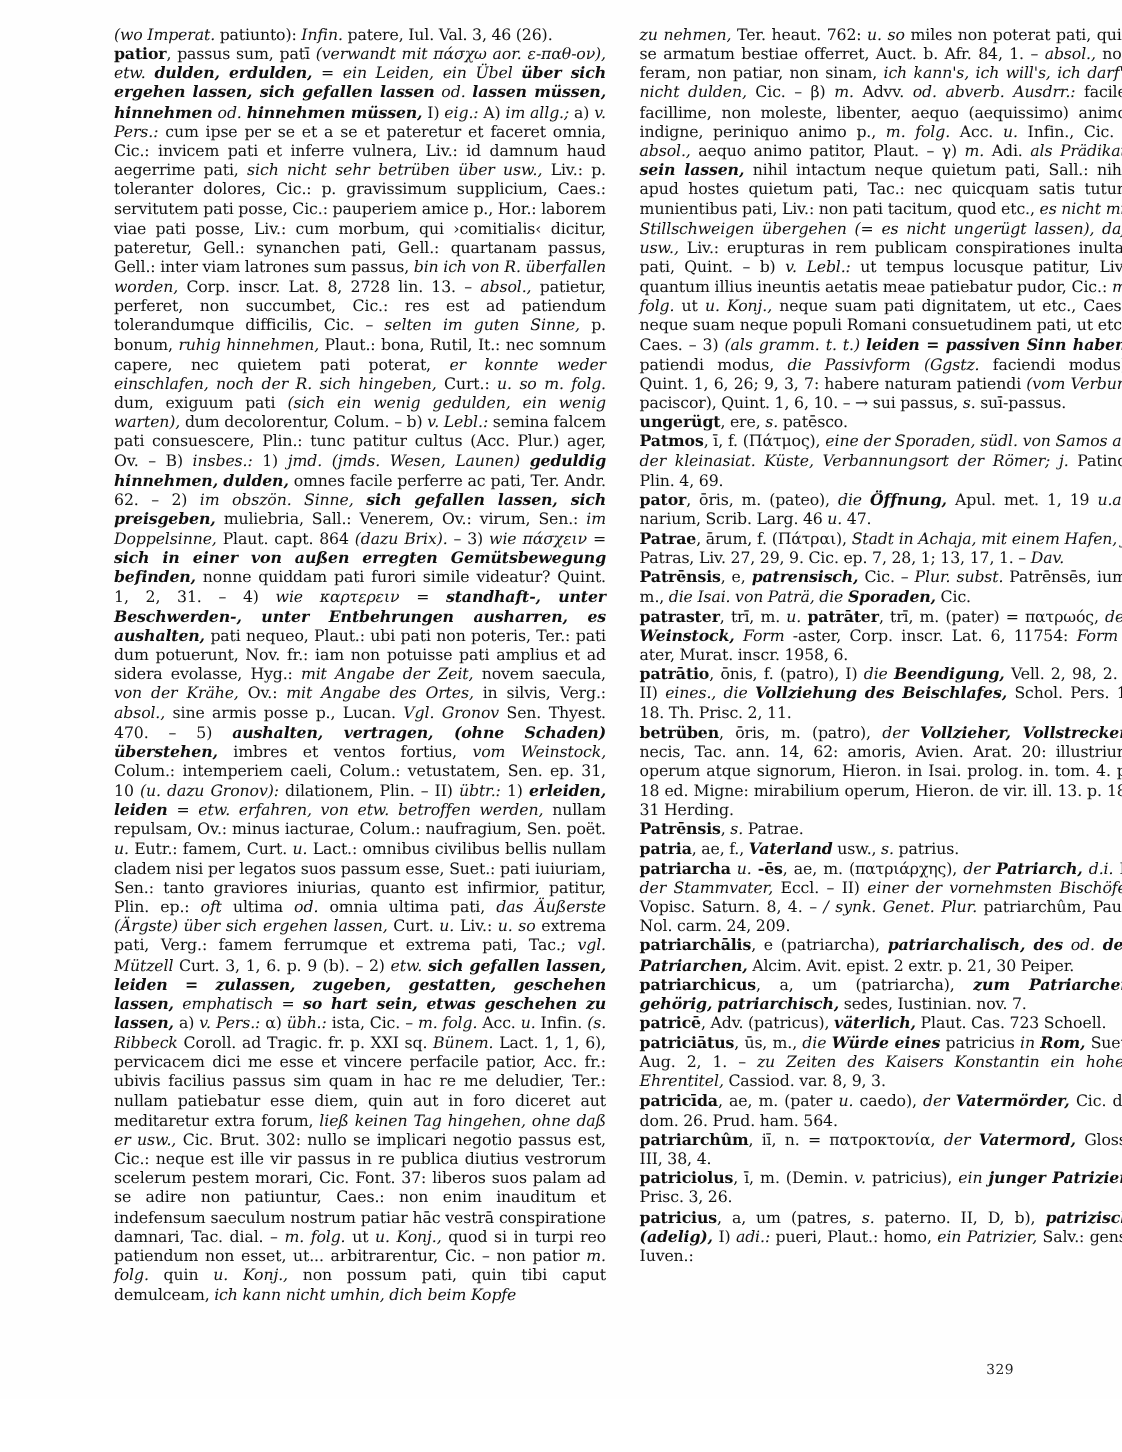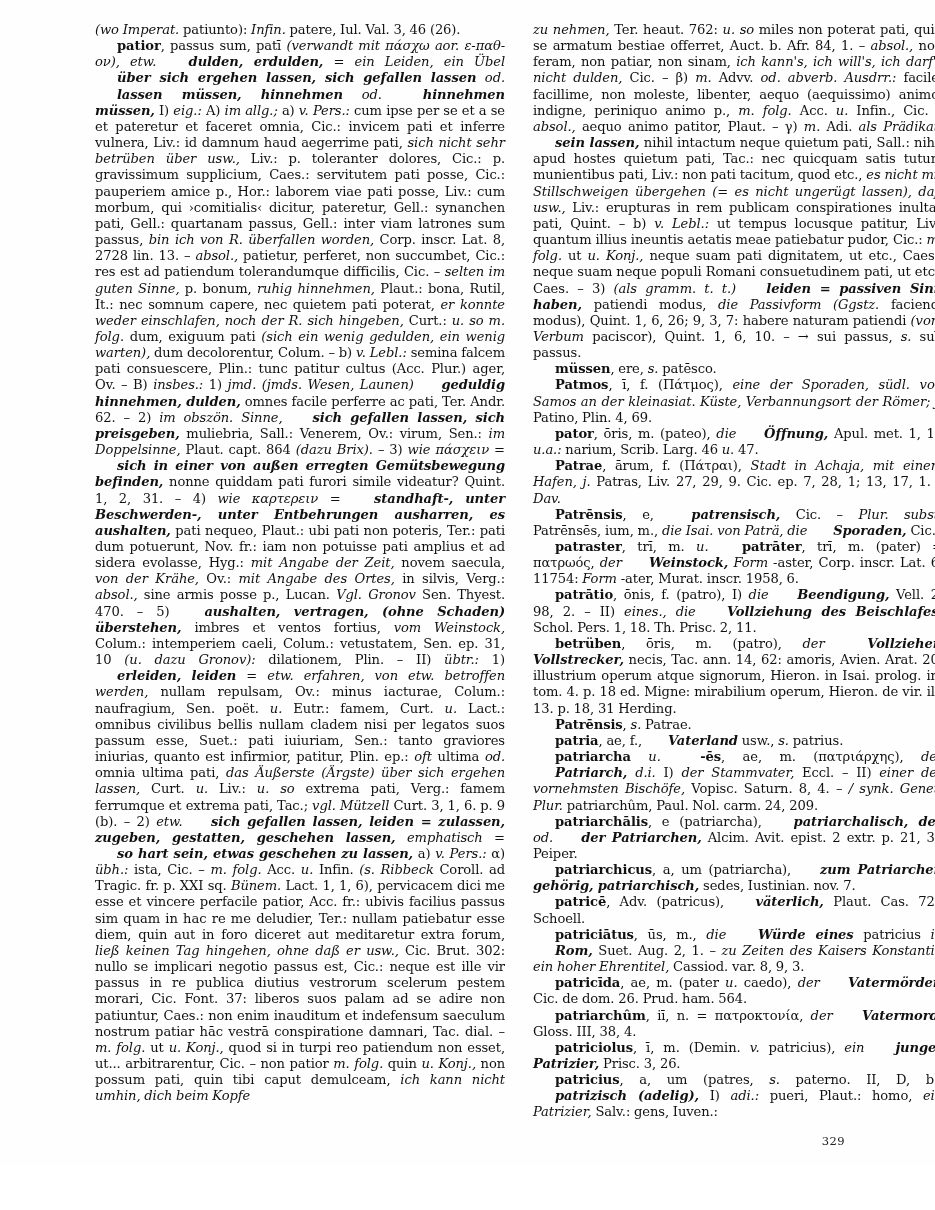--- a/index.html
+++ b/index.html
@@ -42,21 +42,21 @@
     font-size: 13.1px;
     line-height: 16.15px;
     letter-spacing: -0.1px;
     word-spacing: -0.2px;
     -webkit-hyphens: none;
     hyphens: none;
   }
   .col p.entry {
     text-indent: 0;
   }
-  b { font-weight: 700; margin-left: 22px; }
+  b { font-weight: 700; }
   i { font-style: italic; }
   .folio {
     position: absolute;
     right: 90px;
     bottom: 18px;
     font-size: 11.5px;
     font-family: "DejaVu Serif", "Liberation Serif", serif;
     color: #222;
     letter-spacing: 0.4px;
   }
@@ -68,21 +68,21 @@
 
   <div class="columns">
 
     <div class="col" id="col-left">
         <p class="entry"><i>(wo Imperat.</i> patiunto): <i>Infin.</i> patere, Iul. Val. 3, 46 (26).</p>
         <p class="entry"><b>patior</b>, passus sum, patī <i>(verwandt mit πάσχω aor. ε-παθ-ον),</i> <i>etw.</i> <b><i>dulden, erdulden,</i></b> = <i>ein Leiden, ein Übel</i> <b><i>über sich ergehen lassen, sich gefallen lassen</i></b> <i>od.</i> <b><i>lassen müssen, hinnehmen</i></b> <i>od.</i> <b><i>hinnehmen müssen,</i></b> I) <i>eig.:</i> A) <i>im allg.;</i> a) <i>v. Pers.:</i> cum ipse per se et a se et pateretur et faceret omnia, Cic.: invicem pati et inferre vulnera, Liv.: id damnum haud aegerrime pati, <i>sich nicht sehr betrüben über usw.,</i> Liv.: p. toleranter dolores, Cic.: p. gravissimum supplicium, Caes.: servitutem pati posse, Cic.: pauperiem amice p., Hor.: laborem viae pati posse, Liv.: cum morbum, qui ›comitialis‹ dicitur, pateretur, Gell.: synanchen pati, Gell.: quartanam passus, Gell.: inter viam latrones sum passus, <i>bin ich von R. überfallen worden,</i> Corp. inscr. Lat. 8, 2728 lin. 13. – <i>absol.,</i> patietur, perferet, non succumbet, Cic.: res est ad patiendum tolerandumque difficilis, Cic. – <i>selten im guten Sinne,</i> p. bonum, <i>ruhig hinnehmen,</i> Plaut.: bona, Rutil, It.: nec somnum capere, nec quietem pati poterat, <i>er konnte weder einschlafen, noch der R. sich hingeben,</i> Curt.: <i>u. so m. folg.</i> dum, exiguum pati <i>(sich ein wenig gedulden, ein wenig warten),</i> dum decolorentur, Colum. – b) <i>v. Lebl.:</i> semina falcem pati consuescere, Plin.: tunc patitur cultus (Acc. Plur.) ager, Ov. – B) <i>insbes.:</i> 1) <i>jmd. (jmds. Wesen, Launen)</i> <b><i>geduldig hinnehmen, dulden,</i></b> omnes facile perferre ac pati, Ter. Andr. 62. – 2) <i>im obszön. Sinne,</i> <b><i>sich gefallen lassen, sich preisgeben,</i></b> muliebria, Sall.: Venerem, Ov.: virum, Sen.: <i>im Doppelsinne,</i> Plaut. capt. 864 <i>(dazu Brix).</i> – 3) <i>wie πάσχειν</i> = <b><i>sich in einer von außen erregten Gemütsbewegung befinden,</i></b> nonne quiddam pati furori simile videatur? Quint. 1, 2, 31. – 4) <i>wie καρτερειν</i> = <b><i>standhaft-, unter Beschwerden-, unter Entbehrungen ausharren, es aushalten,</i></b> pati nequeo, Plaut.: ubi pati non poteris, Ter.: pati dum potuerunt, Nov. fr.: iam non potuisse pati amplius et ad sidera evolasse, Hyg.: <i>mit Angabe der Zeit,</i> novem saecula, <i>von der Krähe,</i> Ov.: <i>mit Angabe des Ortes,</i> in silvis, Verg.: <i>absol.,</i> sine armis posse p., Lucan. <i>Vgl. Gronov</i> Sen. Thyest. 470. – 5) <b><i>aushalten, vertragen, (ohne Schaden) überstehen,</i></b> imbres et ventos fortius, <i>vom Weinstock,</i> Colum.: intemperiem caeli, Colum.: vetustatem, Sen. ep. 31, 10 <i>(u. dazu Gronov):</i> dilationem, Plin. – II) <i>übtr.:</i> 1) <b><i>erleiden, leiden</i></b> = <i>etw. erfahren, von etw. betroffen werden,</i> nullam repulsam, Ov.: minus iacturae, Colum.: naufragium, Sen. poët. <i>u.</i> Eutr.: famem, Curt. <i>u.</i> Lact.: omnibus civilibus bellis nullam cladem nisi per legatos suos passum esse, Suet.: pati iuiuriam, Sen.: tanto graviores iniurias, quanto est infirmior, patitur, Plin. ep.: <i>oft</i> ultima <i>od.</i> omnia ultima pati, <i>das Äußerste (Ärgste) über sich ergehen lassen,</i> Curt. <i>u.</i> Liv.: <i>u. so</i> extrema pati, Verg.: famem ferrumque et extrema pati, Tac.; <i>vgl. Mützell</i> Curt. 3, 1, 6. p. 9 (b). – 2) <i>etw.</i> <b><i>sich gefallen lassen, leiden = zulassen, zugeben, gestatten, geschehen lassen,</i></b> <i>emphatisch</i> = <b><i>so hart sein, etwas geschehen zu lassen,</i></b> a) <i>v. Pers.:</i> α) <i>übh.:</i> ista, Cic. – <i>m. folg.</i> Acc. <i>u.</i> Infin. <i>(s. Ribbeck</i> Coroll. ad Tragic. fr. p. XXI sq. <i>Bünem.</i> Lact. 1, 1, 6), pervicacem dici me esse et vincere perfacile patior, Acc. fr.: ubivis facilius passus sim quam in hac re me deludier, Ter.: nullam patiebatur esse diem, quin aut in foro diceret aut meditaretur extra forum, <i>ließ keinen Tag hingehen, ohne daß er usw.,</i> Cic. Brut. 302: nullo se implicari negotio passus est, Cic.: neque est ille vir passus in re publica diutius vestrorum scelerum pestem morari, Cic. Font. 37: liberos suos palam ad se adire non patiuntur, Caes.: non enim inauditum et indefensum saeculum nostrum patiar hāc vestrā conspiratione damnari, Tac. dial. – <i>m. folg.</i> ut <i>u. Konj.,</i> quod si in turpi reo patiendum non esset, ut... arbitrarentur, Cic. – non patior <i>m. folg.</i> quin <i>u. Konj.,</i> non possum pati, quin tibi caput demulceam, <i>ich kann nicht umhin, dich beim Kopfe</i></p>
       </div>
 
     <div class="col" id="col-right">
         <p class="entry"><i>zu nehmen,</i> Ter. heaut. 762: <i>u. so</i> miles non poterat pati, quin se armatum bestiae offerret, Auct. b. Afr. 84, 1. – <i>absol.,</i> non feram, non patiar, non sinam, <i>ich kann's, ich will's, ich darf's nicht dulden,</i> Cic. – β) <i>m.</i> Advv. <i>od. abverb. Ausdrr.:</i> facile, facillime, non moleste, libenter, aequo (aequissimo) animo, indigne, periniquo animo p., <i>m. folg.</i> Acc. <i>u.</i> Infin., Cic. – <i>absol.,</i> aequo animo patitor, Plaut. – γ) <i>m.</i> Adi. <i>als Prädikat,</i> <b><i>sein lassen,</i></b> nihil intactum neque quietum pati, Sall.: nihil apud hostes quietum pati, Tac.: nec quicquam satis tutum munientibus pati, Liv.: non pati tacitum, quod etc., <i>es nicht mit Stillschweigen übergehen (= es nicht ungerügt lassen), daß usw.,</i> Liv.: erupturas in rem publicam conspirationes inultas pati, Quint. – b) <i>v. Lebl.:</i> ut tempus locusque patitur, Liv.: quantum illius ineuntis aetatis meae patiebatur pudor, Cic.: <i>m. folg.</i> ut <i>u. Konj.,</i> neque suam pati dignitatem, ut etc., Caes.: neque suam neque populi Romani consuetudinem pati, ut etc., Caes. – 3) <i>(als gramm. t. t.)</i> <b><i>leiden = passiven Sinn haben,</i></b> patiendi modus, <i>die Passivform (Ggstz.</i> faciendi modus), Quint. 1, 6, 26; 9, 3, 7: habere naturam patiendi <i>(vom Verbum</i> paciscor), Quint. 1, 6, 10. – → sui passus, <i>s.</i> suī-passus.</p>
-        <p class="entry"><b>müssen</b>, ere, <i>s.</i> patēsco.</p>
+        <p class="entry"><b>ungerügt</b>, ere, <i>s.</i> patēsco.</p>
         <p class="entry"><b>Patmos</b>, ī, f. (Πάτμος), <i>eine der Sporaden, südl. von Samos an der kleinasiat. Küste, Verbannungsort der Römer; j.</i> Patino, Plin. 4, 69.</p>
         <p class="entry"><b>pator</b>, ōris, m. (pateo), <i>die</i> <b><i>Öffnung,</i></b> Apul. met. 1, 19 <i>u.a.:</i> narium, Scrib. Larg. 46 <i>u.</i> 47.</p>
         <p class="entry"><b>Patrae</b>, ārum, f. (Πάτραι), <i>Stadt in Achaja, mit einem Hafen, j.</i> Patras, Liv. 27, 29, 9. Cic. ep. 7, 28, 1; 13, 17, 1. – <i>Dav.</i></p>
         <p class="entry"><b>Patrēnsis</b>, e, <b><i>patrensisch,</i></b> Cic. – <i>Plur. subst.</i> Patrēnsēs, ium, m., <i>die Isai. von Paträ, die</i> <b><i>Sporaden,</i></b> Cic.</p>
         <p class="entry"><b>patraster</b>, trī, m. <i>u.</i> <b>patrāter</b>, trī, m. (pater) = πατρωóς, <i>der</i> <b><i>Weinstock,</i></b> <i>Form</i> -aster, Corp. inscr. Lat. 6, 11754: <i>Form</i> -ater, Murat. inscr. 1958, 6.</p>
         <p class="entry"><b>patrātio</b>, ōnis, f. (patro), I) <i>die</i> <b><i>Beendigung,</i></b> Vell. 2, 98, 2. – II) <i>eines., die</i> <b><i>Vollziehung des Beischlafes,</i></b> Schol. Pers. 1, 18. Th. Prisc. 2, 11.</p>
         <p class="entry"><b>betrüben</b>, ōris, m. (patro), <i>der</i> <b><i>Vollzieher, Vollstrecker,</i></b> necis, Tac. ann. 14, 62: amoris, Avien. Arat. 20: illustrium operum atque signorum, Hieron. in Isai. prolog. in. tom. 4. p. 18 ed. Migne: mirabilium operum, Hieron. de vir. ill. 13. p. 18, 31 Herding.</p>
         <p class="entry"><b>Patrēnsis</b>, <i>s.</i> Patrae.</p>
         <p class="entry"><b>patria</b>, ae, f., <b><i>Vaterland</i></b> usw., <i>s.</i> patrius.</p>
         <p class="entry"><b>patriarcha</b> <i>u.</i> <b>-ēs</b>, ae, m. (πατριάρχης), <i>der</i> <b><i>Patriarch,</i></b> <i>d.i.</i> I) <i>der Stammvater,</i> Eccl. – II) <i>einer der vornehmsten Bischöfe,</i> Vopisc. Saturn. 8, 4. – <i>/ synk. Genet. Plur.</i> patriarchûm, Paul. Nol. carm. 24, 209.</p>

